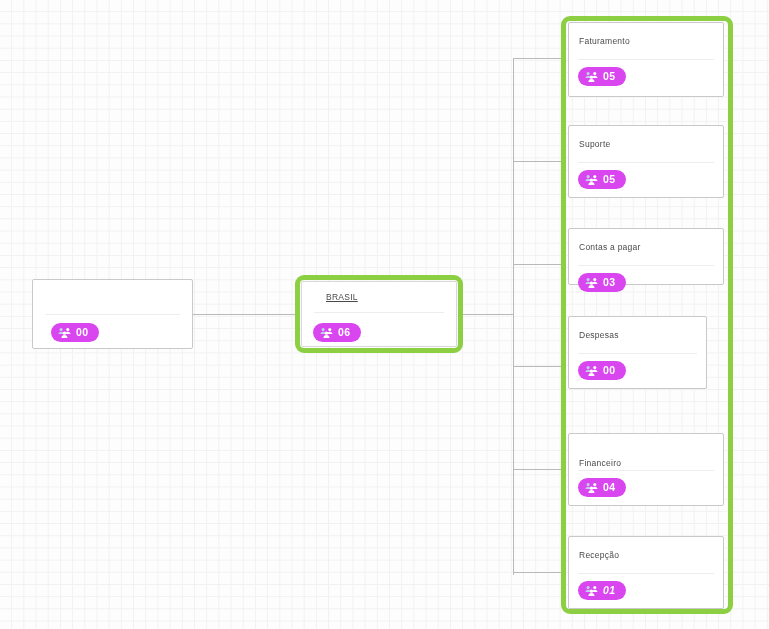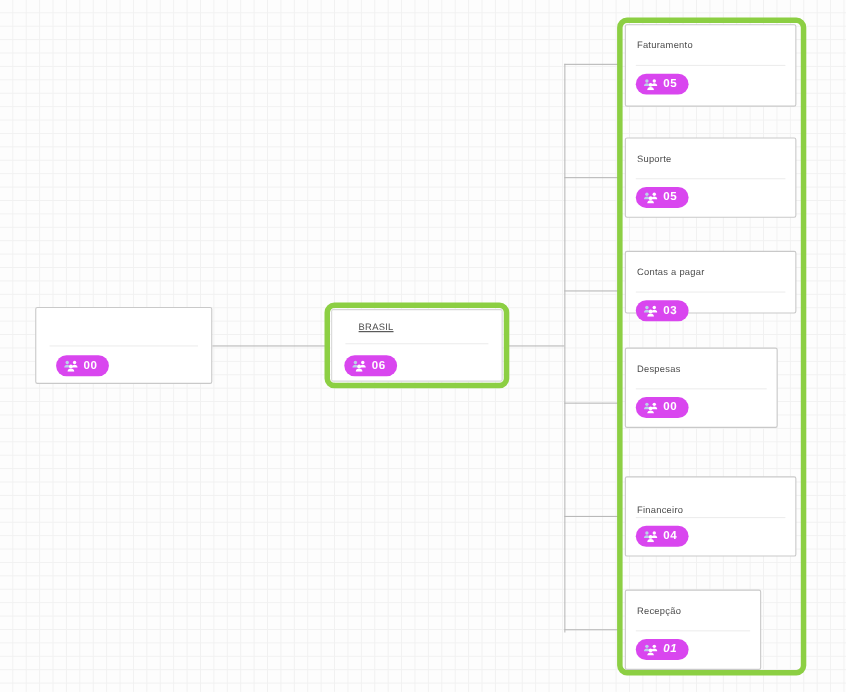--- a/index.html
+++ b/index.html
@@ -219,21 +219,21 @@
         <path d="M0.8 14.2c0-3.1 2.4-4.9 5.4-4.9s5.4 1.8 5.4 4.9z" fill="#bcd2e8"></path>
         <circle cx="19.6" cy="5.2" r="3.1" fill="#ffffff"></circle>
         <path d="M14.2 14.2c0-3.1 2.4-4.9 5.4-4.9s5.4 1.8 5.4 4.9z" fill="#ffffff"></path>
         <circle cx="12.9" cy="12.3" r="3.4" fill="#ffffff"></circle>
         <path d="M6.8 22c0-3.6 2.7-5.8 6.1-5.8s6.1 2.2 6.1 5.8z" fill="#ffffff"></path>
       </svg>
       <span class="count">04</span>
     </div>
   </div>
 
-  <div class="node" style="left:568px; top:536px; width:124px; height:73px;">
+  <div class="node" style="left:568px; top:536px; width:156px; height:73px;">
     <div class="node-title" style="left:10px; top:13px;">Recepção</div>
     <div class="node-divider" style="top:36px; left:9px; right:9px;"></div>
     <div class="badge" style="left:9px; top:44px;font-style:italic;">
       <svg class="people-icon" viewBox="0 0 26 22" fill="none">
         <circle cx="6.2" cy="5.2" r="3.1" fill="#bcd2e8"></circle>
         <path d="M0.8 14.2c0-3.1 2.4-4.9 5.4-4.9s5.4 1.8 5.4 4.9z" fill="#bcd2e8"></path>
         <circle cx="19.6" cy="5.2" r="3.1" fill="#ffffff"></circle>
         <path d="M14.2 14.2c0-3.1 2.4-4.9 5.4-4.9s5.4 1.8 5.4 4.9z" fill="#ffffff"></path>
         <circle cx="12.9" cy="12.3" r="3.4" fill="#ffffff"></circle>
         <path d="M6.8 22c0-3.6 2.7-5.8 6.1-5.8s6.1 2.2 6.1 5.8z" fill="#ffffff"></path>

